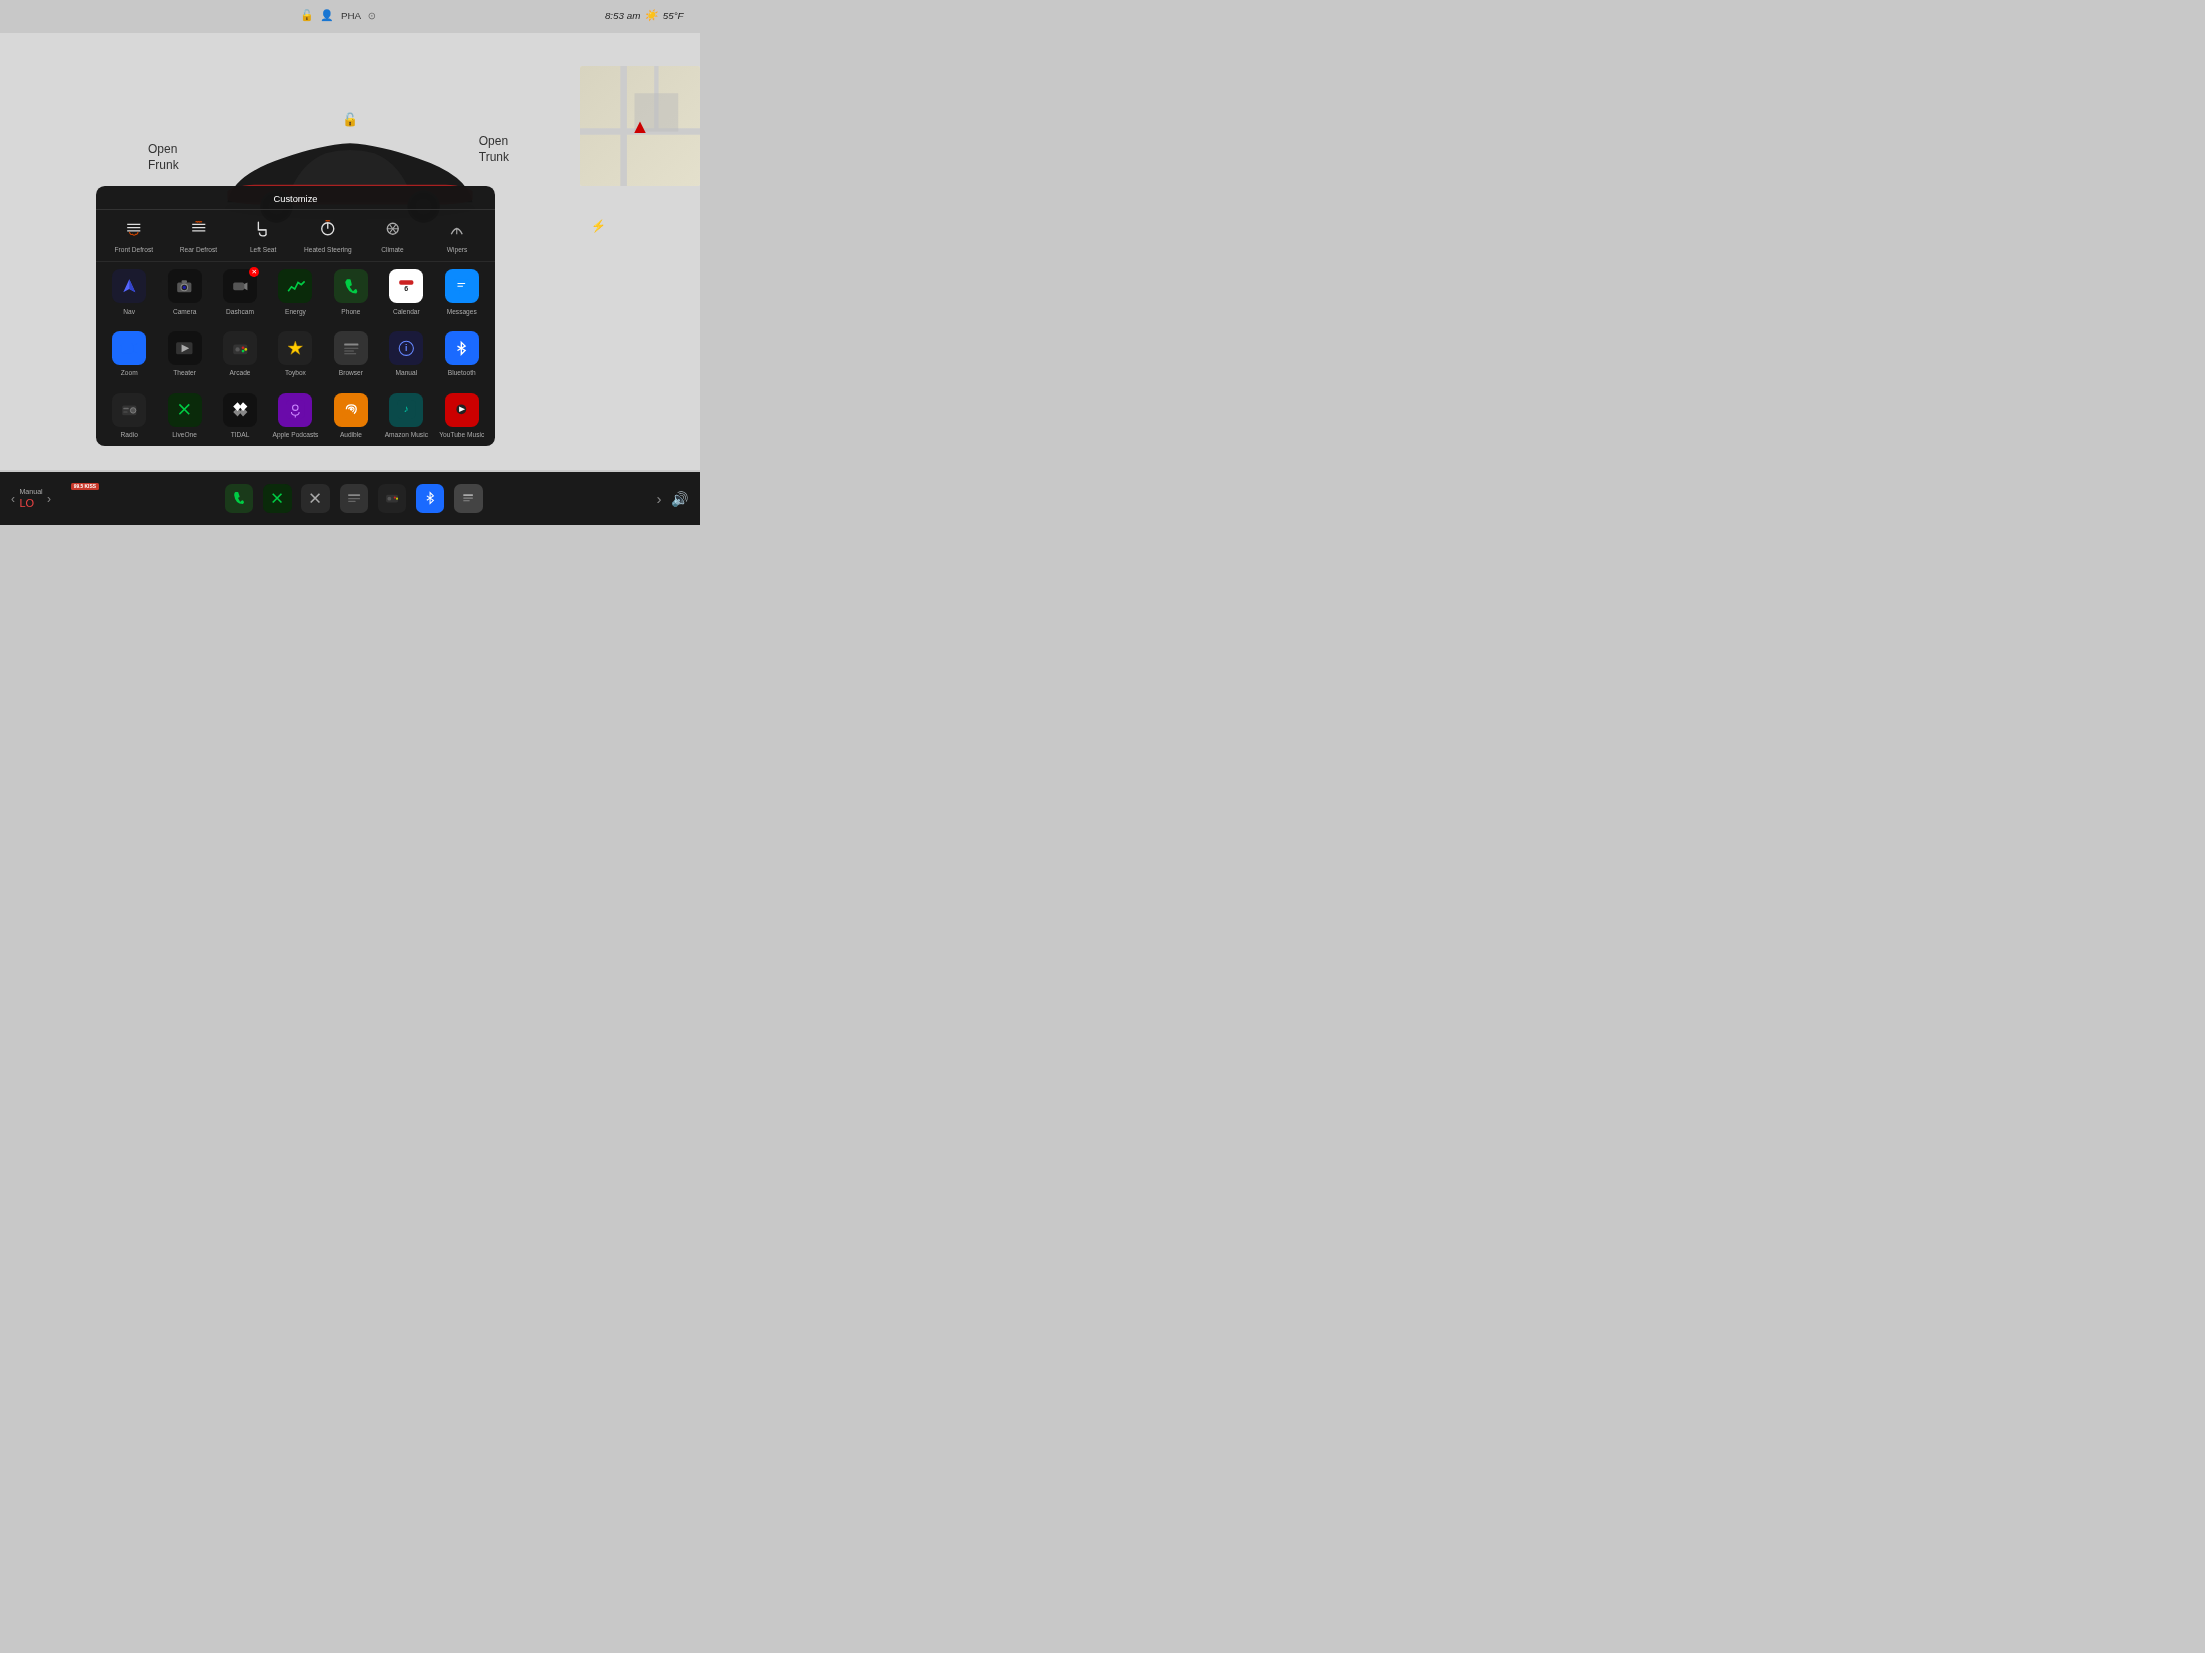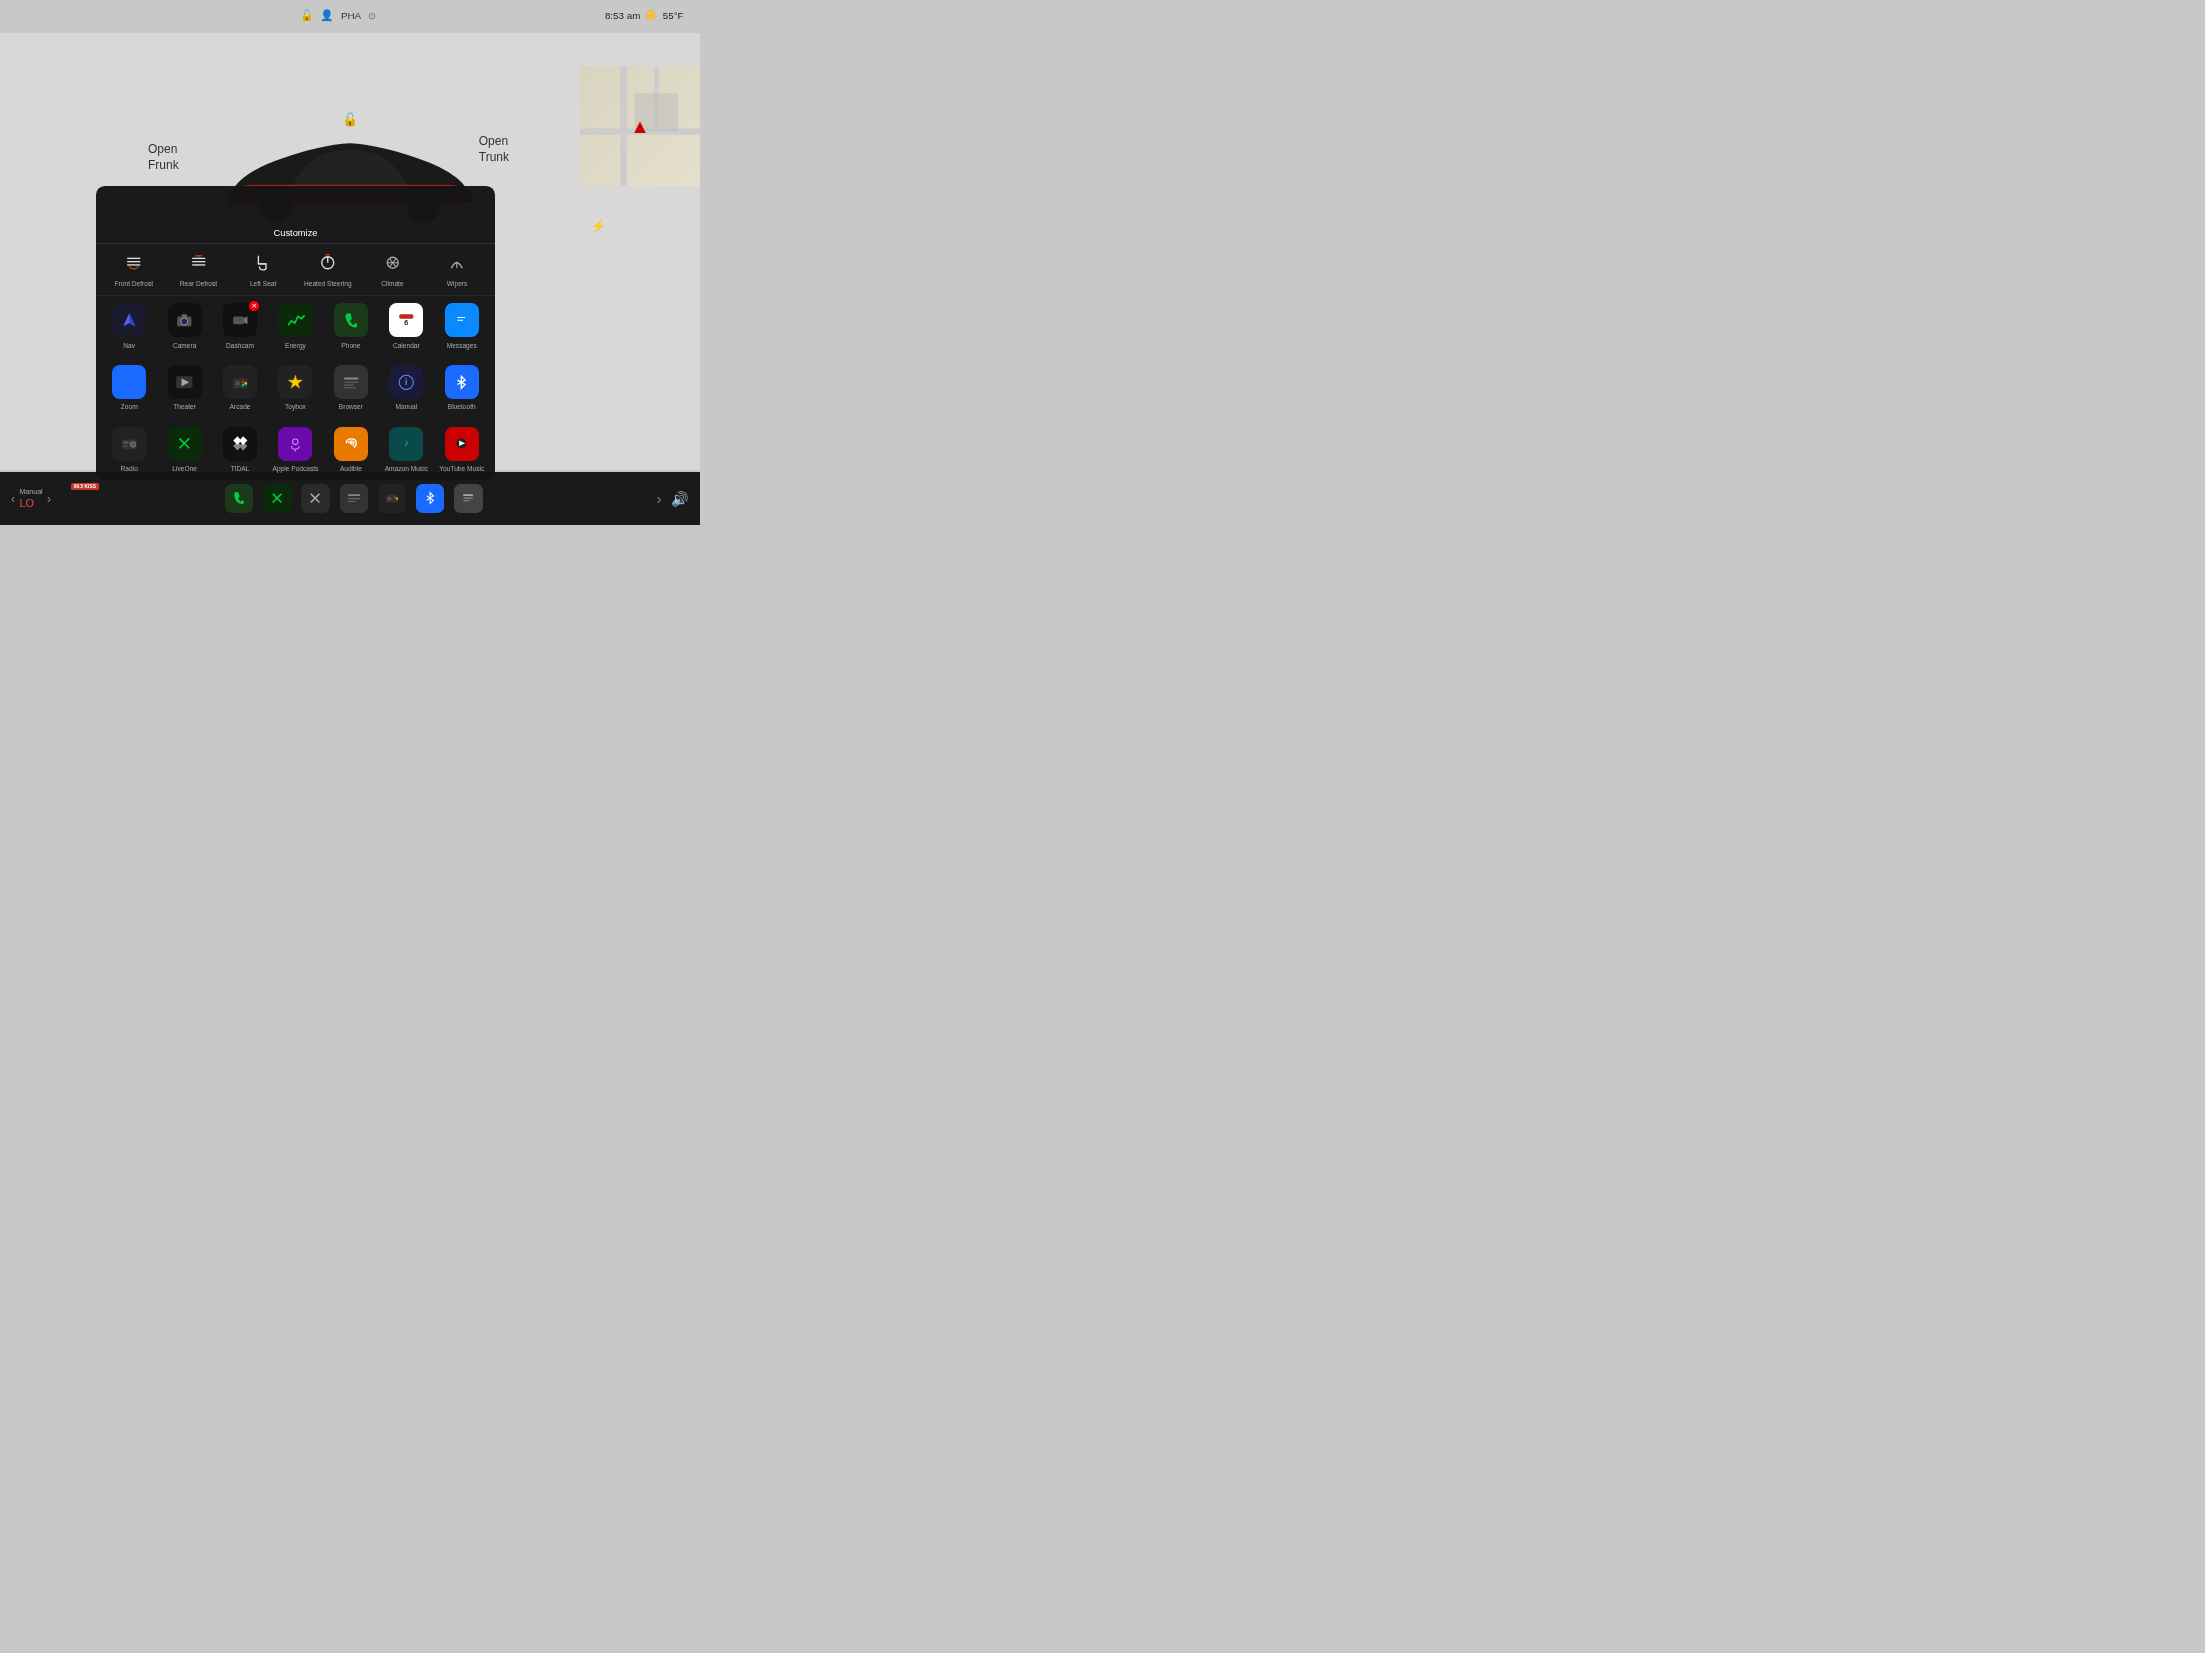--- a/index.html
+++ b/index.html
@@ -29,20 +29,21 @@
       display: flex;
       align-items: center;
       gap: 6.6px;
     }
     .status-bar-right {
       display: flex;
       align-items: center;
       gap: 4.4px;
       font-size: 9.8px;
       color: #222;
+      font-style: italic;
     }
 
     
     .vehicle-area {
       position: absolute;
       top: 33px;
       left: 0;
       right: 0;
       bottom: 55px;
       background: #d8d8d8;
@@ -101,21 +102,20 @@
       z-index: 100;
       overflow: hidden;
     }
     .customize-header {
       text-align: center;
       padding: 7.7px 0 5.5px;
       color: white;
       font-size: 9.3px;
       font-weight: 500;
       border-bottom: 0.5px solid #333;
-      margin-top: 34px;
     }
 
     
     .quick-controls {
       display: flex;
       justify-content: space-around;
       padding: 9.8px 5.5px 7.7px;
       border-bottom: 0.5px solid #2a2a2a;
     }
     .quick-control-item {

